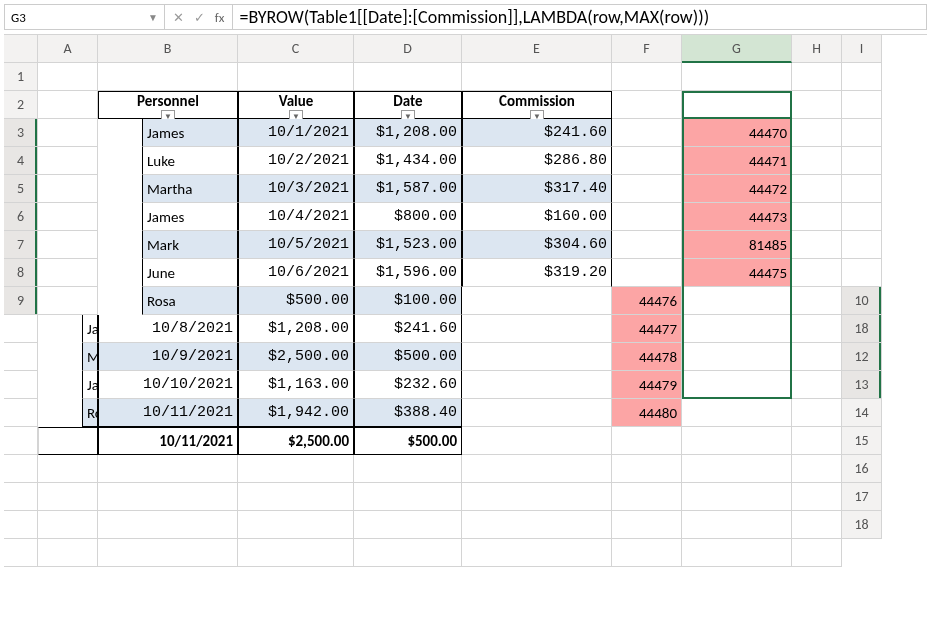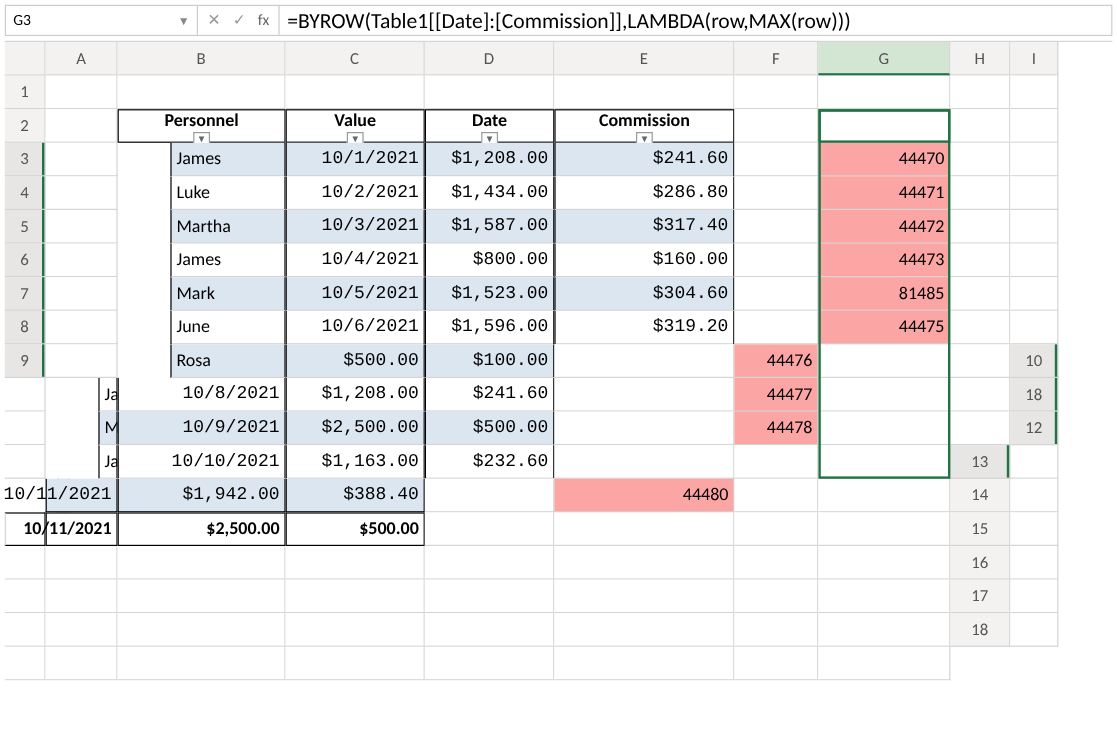--- a/index.html
+++ b/index.html
@@ -299,20 +299,21 @@
     <div class="cell g-sel">44478</div>
     <div class="cell"></div>
     <div class="cell"></div>
     <div class="rowhdr selrow">12</div>
     <div class="cell"></div>
     <div class="cell tbl l">James</div>
     <div class="cell tbl r">10/10/2021</div>
     <div class="cell tbl r">$1,163.00</div>
     <div class="cell tbl r">$232.60</div>
     <div class="cell"></div>
+    <div class="cell g-sel">44479</div>
     <div class="cell"></div>
     <div class="cell"></div>
     <div class="rowhdr selrow">13</div>
     <div class="cell"></div>
     <div class="cell tbl l banded last-tbl-br">Rosa</div>
     <div class="cell tbl r banded last-tbl-br">10/11/2021</div>
     <div class="cell tbl r banded last-tbl-br">$1,942.00</div>
     <div class="cell tbl r banded last-tbl-br">$388.40</div>
     <div class="cell"></div>
     <div class="cell g-sel">44480</div>

